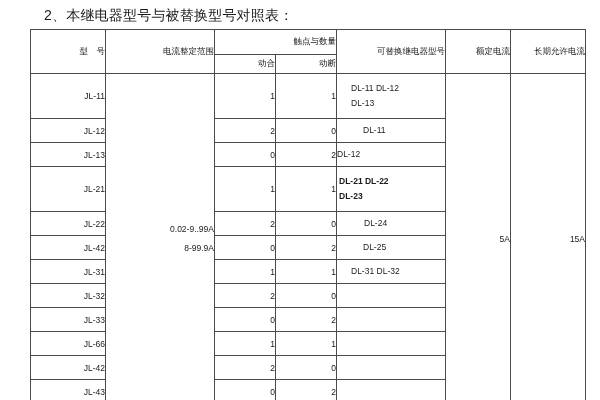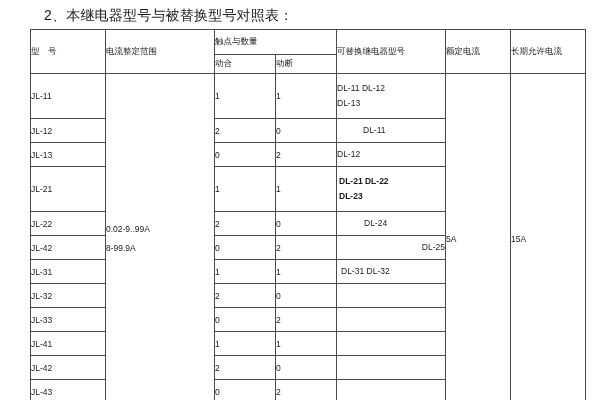--- a/index.html
+++ b/index.html
@@ -31,21 +31,21 @@
   table.spec {
     border-collapse: collapse;
     width: 556px;
     margin-left: 8px;
     table-layout: fixed;
   }
   table.spec td, table.spec th {
     border: 1px solid #4a4a4a;
     font-weight: normal;
     font-size: 8.5px;
-    text-align: left;
+    text-align: right;
     vertical-align: middle;
     color: #1a1a1a;
     padding: 0;
   }
   .hdr-model      { width: 74px; }
   .hdr-range      { width: 108px; }
   .hdr-contacts   { width: 64px; }
   .hdr-alt        { width: 108px; }
   .hdr-rated      { width: 64px; }
   .hdr-allowed    { width: 74px; }
@@ -98,21 +98,21 @@
     </thead>
     <tbody id="tbody">
         <tr class="tall-row">
           <td>JL-11</td>
           <td rowspan="12" class="range-cell">
             <span>0.02-9..99A</span>
             <span>8-99.9A</span>
           </td>
           <td>1</td>
           <td>1</td>
-          <td class="cell-stack" style="text-align: left; ">
+          <td class="cell-stack" style="text-align: left; padding-left: 14px;">
             <span>DL-11  DL-12</span>
             <span>DL-13</span>
           </td>
           <td rowspan="12">5A</td>
           <td rowspan="12">15A</td>
         </tr>
         <tr class="body-row">
           <td>JL-12</td>
           <td>2</td>
           <td>0</td>
@@ -142,46 +142,46 @@
           <td>2</td>
           <td>0</td>
           <td class="cell-stack" style="text-align: left; padding-left: 27px;">
             <span>DL-24</span>
           </td>
         </tr>
         <tr class="body-row">
           <td>JL-42</td>
           <td>0</td>
           <td>2</td>
-          <td class="cell-stack" style="text-align: right; padding-left: 10px;">
+          <td class="cell-stack" style="text-align: left; padding-left: 26px;">
             <span>DL-25</span>
           </td>
         </tr>
         <tr class="body-row">
           <td>JL-31</td>
           <td>1</td>
           <td>1</td>
-          <td class="cell-stack" style="text-align: left; padding-left: 4px;">
+          <td class="cell-stack" style="text-align: left; padding-left: 14px;">
             <span>DL-31  DL-32</span>
           </td>
         </tr>
         <tr class="body-row">
           <td>JL-32</td>
           <td>2</td>
           <td>0</td>
           <td class="cell-stack" style="text-align: left; padding-left: 14px;"></td>
         </tr>
         <tr class="body-row">
           <td>JL-33</td>
           <td>0</td>
           <td>2</td>
           <td class="cell-stack" style="text-align: left; padding-left: 14px;"></td>
         </tr>
         <tr class="body-row">
-          <td>JL-41</td>
+          <td>JL-66</td>
           <td>1</td>
           <td>1</td>
           <td class="cell-stack" style="text-align: left; padding-left: 14px;"></td>
         </tr>
         <tr class="body-row">
           <td>JL-42</td>
           <td>2</td>
           <td>0</td>
           <td class="cell-stack" style="text-align: left; padding-left: 14px;"></td>
         </tr>

